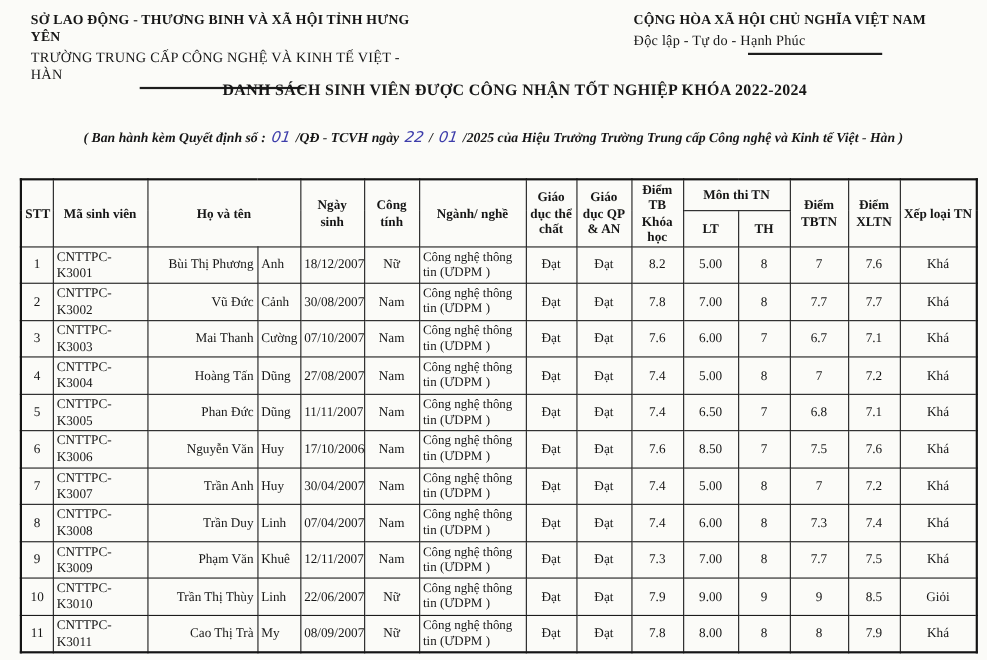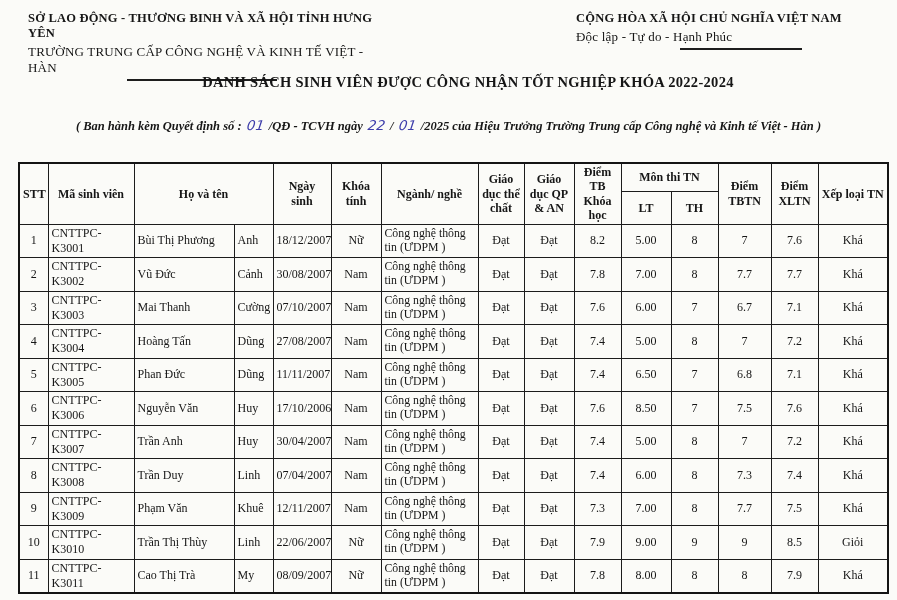--- a/index.html
+++ b/index.html
@@ -49,21 +49,21 @@
     overflow:hidden;
   }
   table.roster { border:2px solid #141414; }
   thead th { font-weight:bold; text-align:center; line-height:1.2; }
   thead tr.h1 { height:28px; }
   thead tr.h2 { height:32px; }
   tbody tr { height:33.5px; }
   td.c-stt, td.c-ngay, td.c-gioi, td.c-gdtc, td.c-gdqp, td.c-tb,
   td.c-lt, td.c-th, td.c-tbtn, td.c-xltn, td.c-xep { text-align:center; }
   td.c-ma { text-align:left; padding-left:5px; }
-  td.c-ho { text-align:left; padding-left:4px; border-right:1.2px dashed #3a3a3a; }
+  td.c-ho { text-align:right; padding-left:4px; border-right:1.2px dashed #3a3a3a; }
   td.c-ten { text-align:left; padding-left:3px; border-left:1.2px dashed #3a3a3a; }
   td.c-nganh { text-align:left; padding-left:3px; line-height:1.18; font-size:11.8px; }
 </style>
 </head>
 <body style="background: rgb(251, 251, 248); color: rgb(22, 22, 22);">
 
 <div class="hdr-block hdr-left">
   <div class="hdr-line1">SỞ LAO ĐỘNG - THƯƠNG BINH VÀ XÃ HỘI TỈNH HƯNG YÊN</div>
   <div class="hdr-line2">TRƯỜNG TRUNG CẤP CÔNG NGHỆ VÀ KINH TẾ VIỆT - HÀN</div>
   <div class="hdr-rule"></div>
@@ -98,21 +98,21 @@
     <col style="width:53px">
       <col style="width:47px">
       <col style="width:70px">
   </colgroup>
   <thead>
     <tr class="h1">
       <th rowspan="2">STT</th>
       <th rowspan="2">Mã sinh viên</th>
       <th rowspan="2" colspan="2">Họ và tên</th>
       <th rowspan="2">Ngày sinh</th>
-      <th rowspan="2">Khóa tính</th>
+      <th rowspan="2">Công tính</th>
       <th rowspan="2">Ngành/ nghề</th>
       <th rowspan="2">Giáo dục thể chất</th>
       <th rowspan="2">Giáo dục QP &amp; AN</th>
       <th rowspan="2">Điểm TB Khóa học</th>
       <th colspan="2">Môn thi TN</th>
       <th rowspan="2">Điểm TBTN</th>
       <th rowspan="2">Điểm XLTN</th>
       <th rowspan="2">Xếp loại TN</th>
     </tr>
     <tr class="h2">

